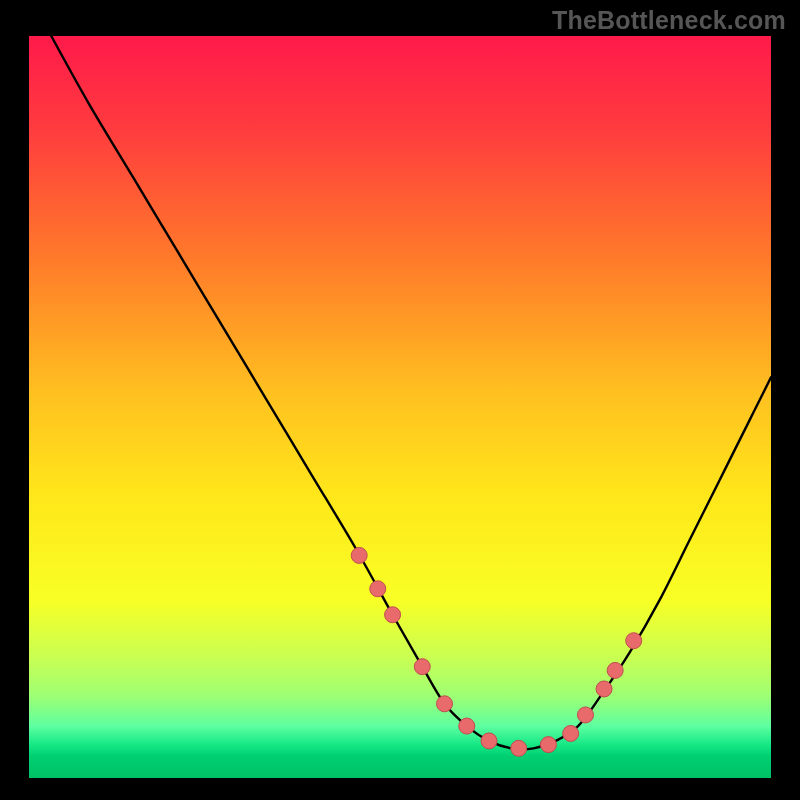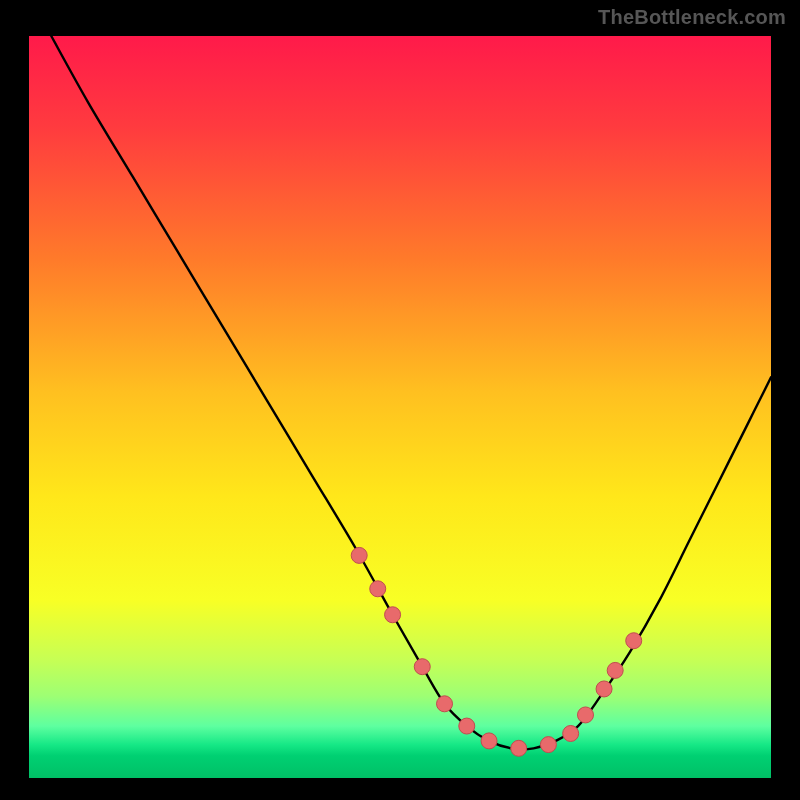--- a/index.html
+++ b/index.html
@@ -8,21 +8,21 @@
     position: relative;
     width: 800px;
     height: 800px;
     background: #000;
   }
   .watermark {
     position: absolute;
     top: 6px;
     right: 14px;
     font-family: Arial, Helvetica, sans-serif;
-    font-size: 20px;
+    font-size: 25px;
     font-weight: bold;
     color: #565656;
     letter-spacing: 0.2px;
     margin-left: 29px;
   }
   .plot-area {
     position: absolute;
     left: 29px;
     top: 36px;
     width: 742px;

